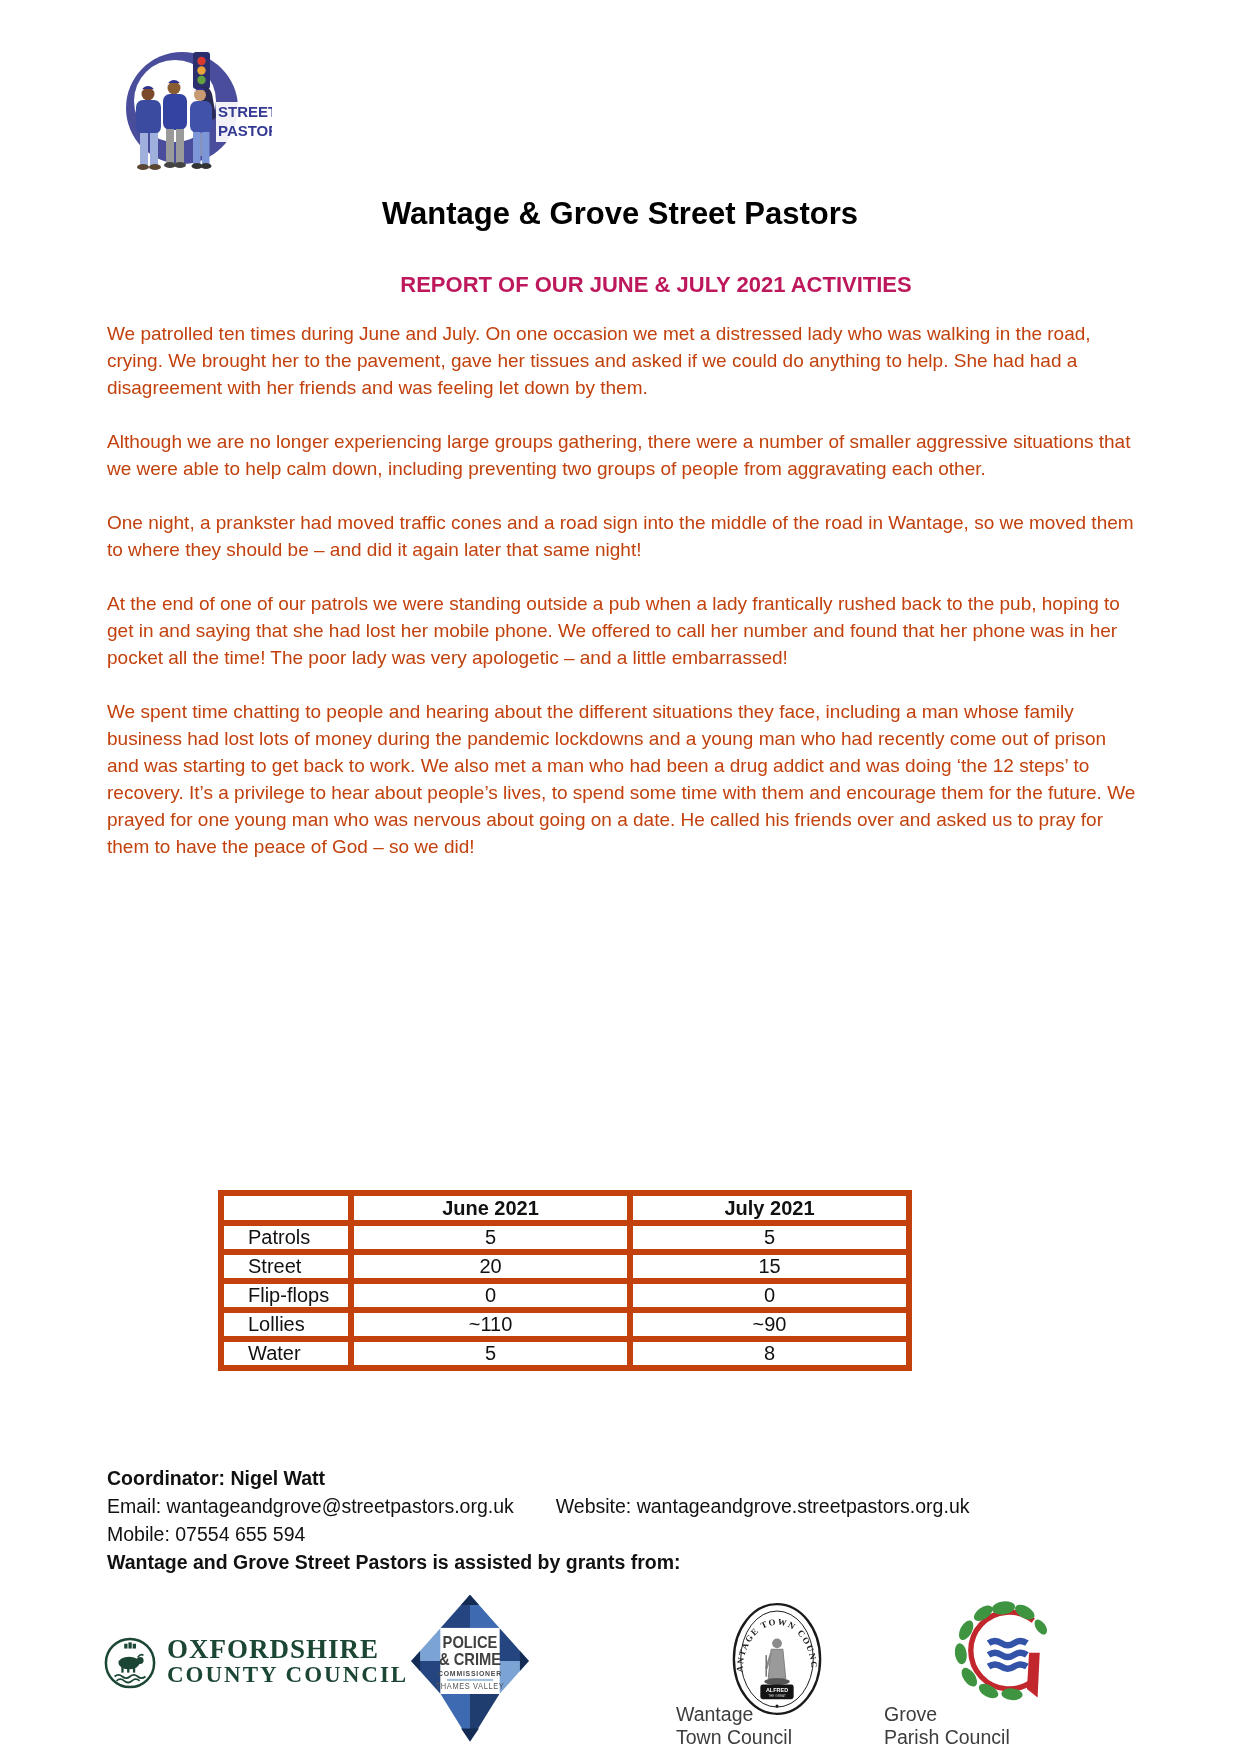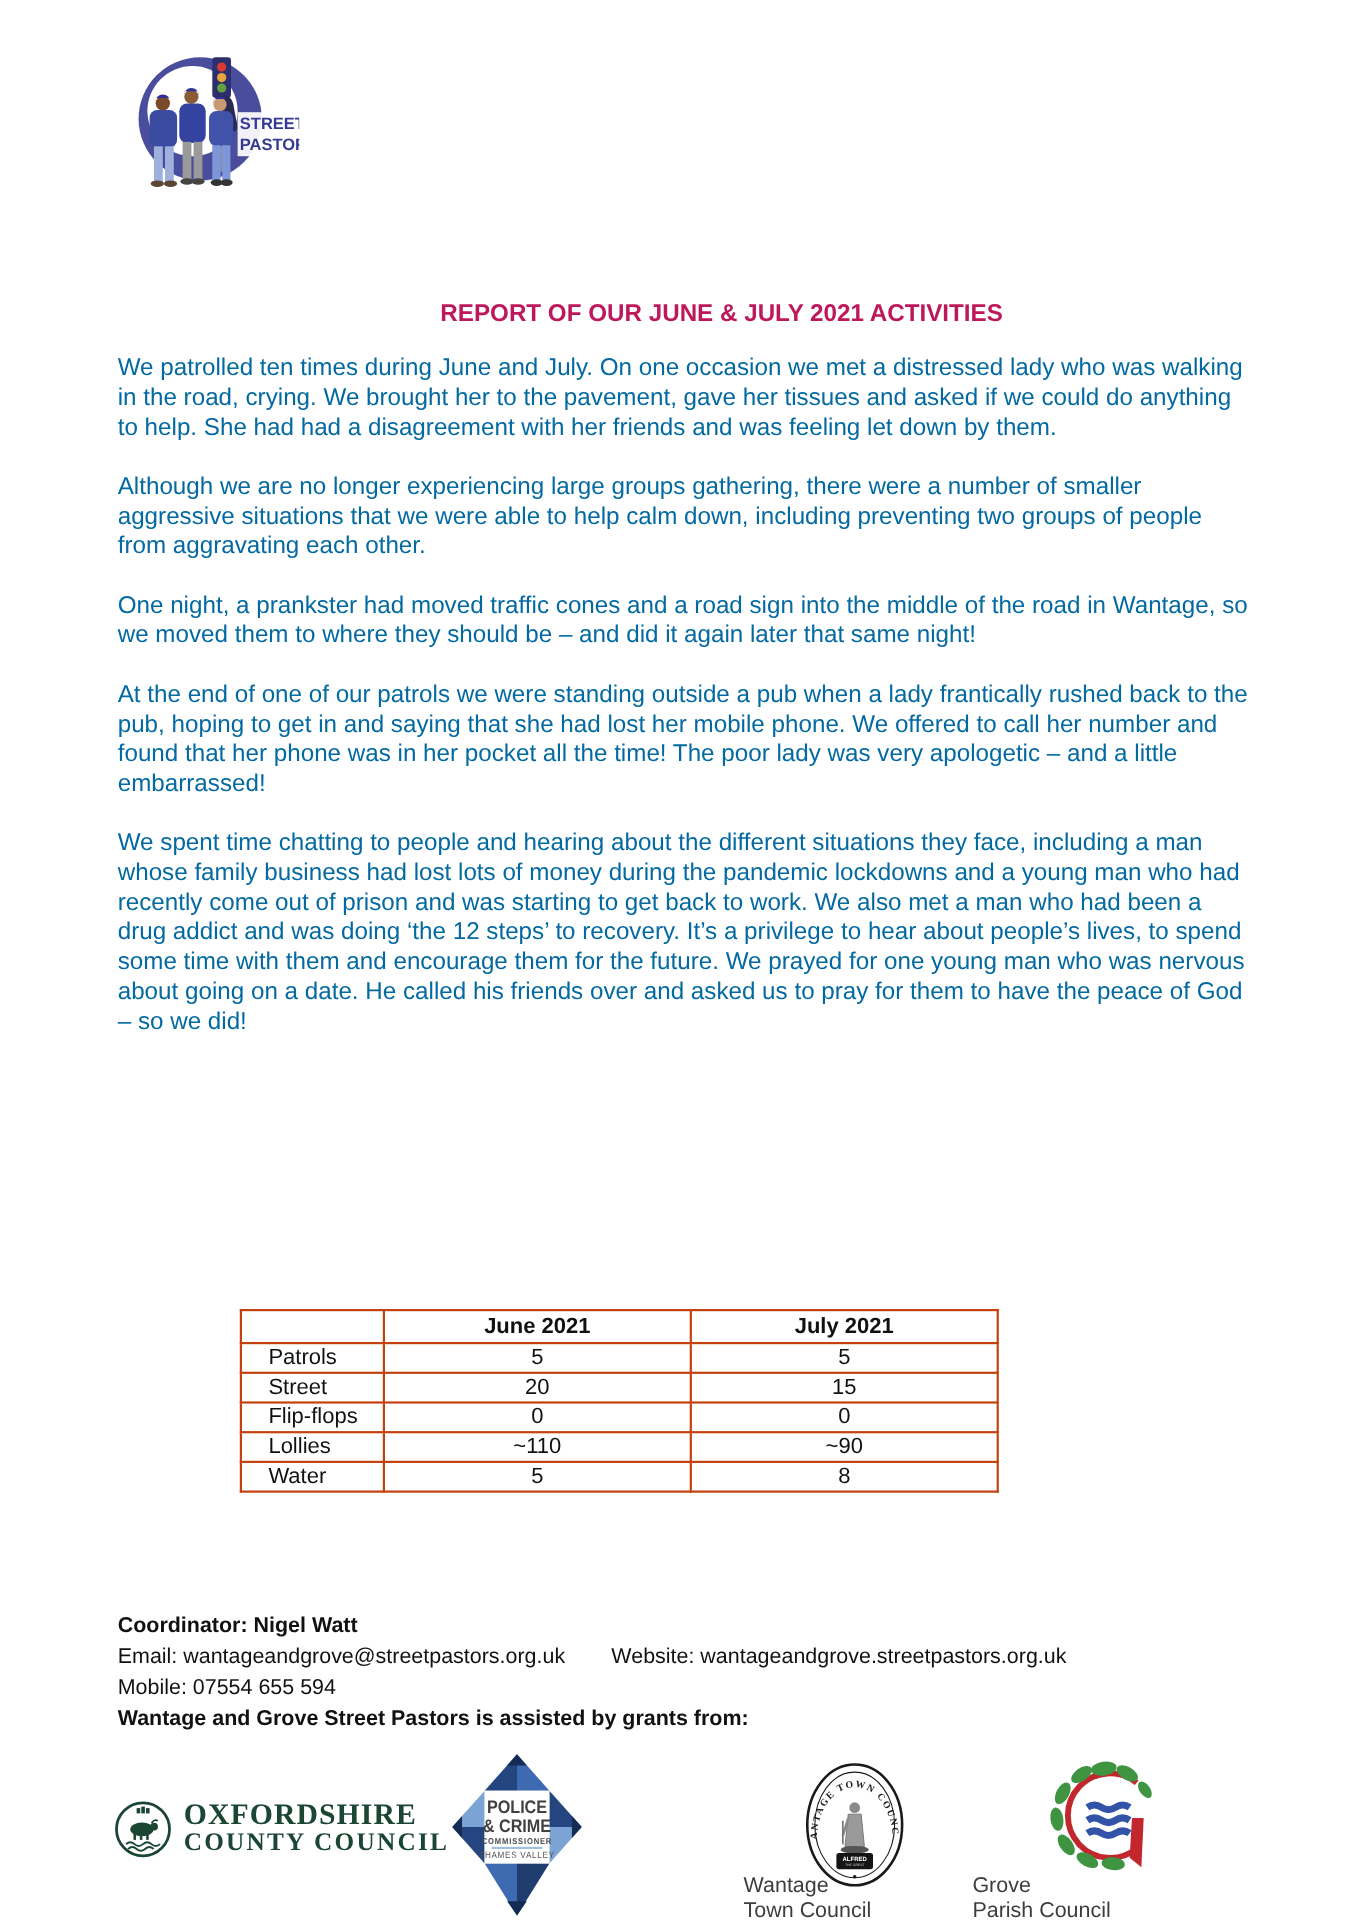--- a/index.html
+++ b/index.html
@@ -30,28 +30,28 @@
     font-size:31px; font-weight:bold; color:#000;
   }
   .doc-subtitle {
     position:absolute; top:272px; left:0; width:100%; text-align:center;
     font-size:22px; font-weight:bold; color:#be185d;margin-left:36px;
   }
 
   
   .body-text { position:absolute; left:107px; top:320px; width:1032px; }
   .body-text p {
-    font-size:22px; line-height:27px; margin-bottom:27px; color:#0369a1;
+    font-size:19px; line-height:27px; margin-bottom:27px; color:#c2410c;
     text-align:left;
   }
 
   
   .stats-table-wrap { position:absolute; left:218px; top:1190px; }
   table.stats { border-collapse:collapse; }
-  table.stats td, table.stats th { border:2px solid #c2410c; font-size:20px; height:27px; }
+  table.stats td, table.stats th { border:6px solid #c2410c; font-size:20px; height:27px; }
   table.stats th { font-weight:bold; text-align:center; height:30px; }
   table.stats td.lbl { width:130px; text-align:left; padding-left:24px; font-weight:normal; }
   table.stats th.lbl { width:130px; }
   table.stats td.val, table.stats th.val { width:279px; text-align:center; }
 
   
   .contact { position:absolute; left:107px; top:1464px; width:1032px; font-size:19.5px; line-height:28px; }
   .contact .bold { font-weight:bold; }
   .contact .gap { display:inline-block; width:42px; }
 
@@ -110,20 +110,21 @@
       <ellipse cx="97" cy="120" rx="5.5" ry="3" fill="#333"></ellipse>
       <ellipse cx="106" cy="120" rx="5.5" ry="3" fill="#333"></ellipse>
 
       <rect x="116" y="56" width="56" height="40" fill="#ffffff" opacity="0.92"></rect>
       <text x="118" y="71" font-family="Liberation Sans, sans-serif" font-size="15" font-weight="bold" fill="#343a93">STREET</text>
       <text x="118" y="90" font-family="Liberation Sans, sans-serif" font-size="15" font-weight="bold" fill="#343a93">PASTORS</text>
     </svg>
   </div>
 
 
+  <div class="doc-title">Wantage &amp; Grove Street Pastors</div>
   <div class="doc-subtitle">REPORT OF OUR JUNE &amp; JULY 2021 ACTIVITIES</div>
 
   <div class="body-text">
     <p>We patrolled ten times during June and July. On one occasion we met a distressed lady who was walking in the road, crying. We brought her to the pavement, gave her tissues and asked if we could do anything to help. She had had a disagreement with her friends and was feeling let down by them.</p>
     <p>Although we are no longer experiencing large groups gathering, there were a number of smaller aggressive situations that we were able to help calm down, including preventing two groups of people from aggravating each other.</p>
     <p>One night, a prankster had moved traffic cones and a road sign into the middle of the road in Wantage, so we moved them to where they should be – and did it again later that same night!</p>
     <p>At the end of one of our patrols we were standing outside a pub when a lady frantically rushed back to the pub, hoping to get in and saying that she had lost her mobile phone. We offered to call her number and found that her phone was in her pocket all the time! The poor lady was very apologetic – and a little embarrassed!</p>
     <p>We spent time chatting to people and hearing about the different situations they face, including a man whose family business had lost lots of money during the pandemic lockdowns and a young man who had recently come out of prison and was starting to get back to work. We also met a man who had been a drug addict and was doing ‘the 12 steps’ to recovery. It’s a privilege to hear about people’s lives, to spend some time with them and encourage them for the future. We prayed for one young man who was nervous about going on a date. He called his friends over and asked us to pray for them to have the peace of God – so we did!</p>
   </div>
 

